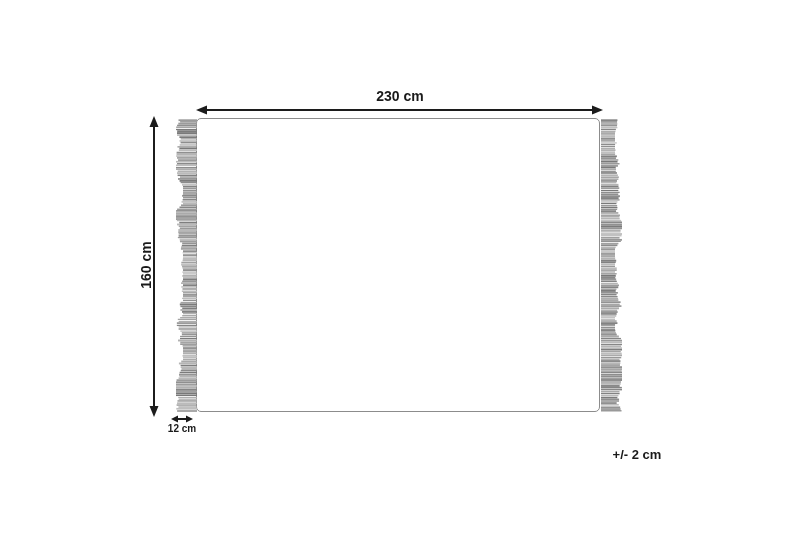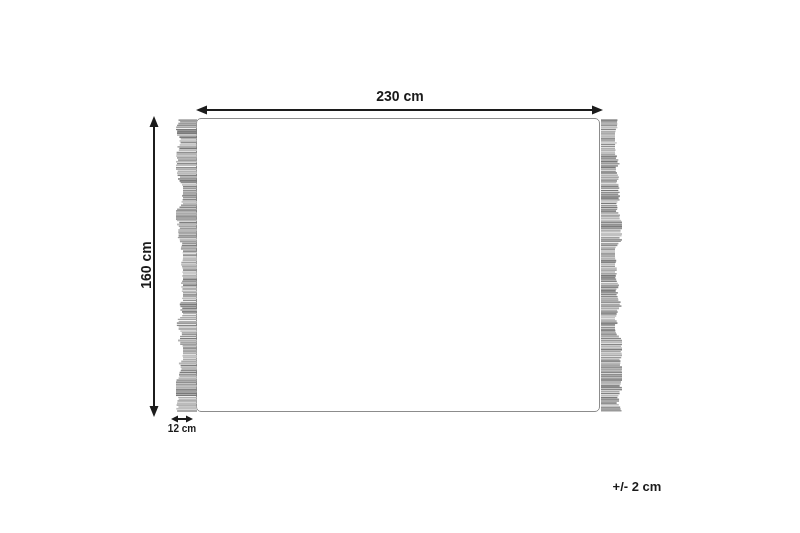--- a/index.html
+++ b/index.html
@@ -62,21 +62,20 @@
     left: 182px;
     top: 423px;
     transform: translateX(-50%);
     font-size: 10px;
   }
   .label-tolerance {
     left: 637px;
     top: 447px;
     transform: translateX(-50%);
     font-size: 13px;
-    margin-top: 32px;
   }
 </style>
 </head>
 <body>
 
 <div class="canvas">
 
   <div class="rug-outline"></div>
 
   <svg class="fringe-svg fringe-left" width="23" height="293">

